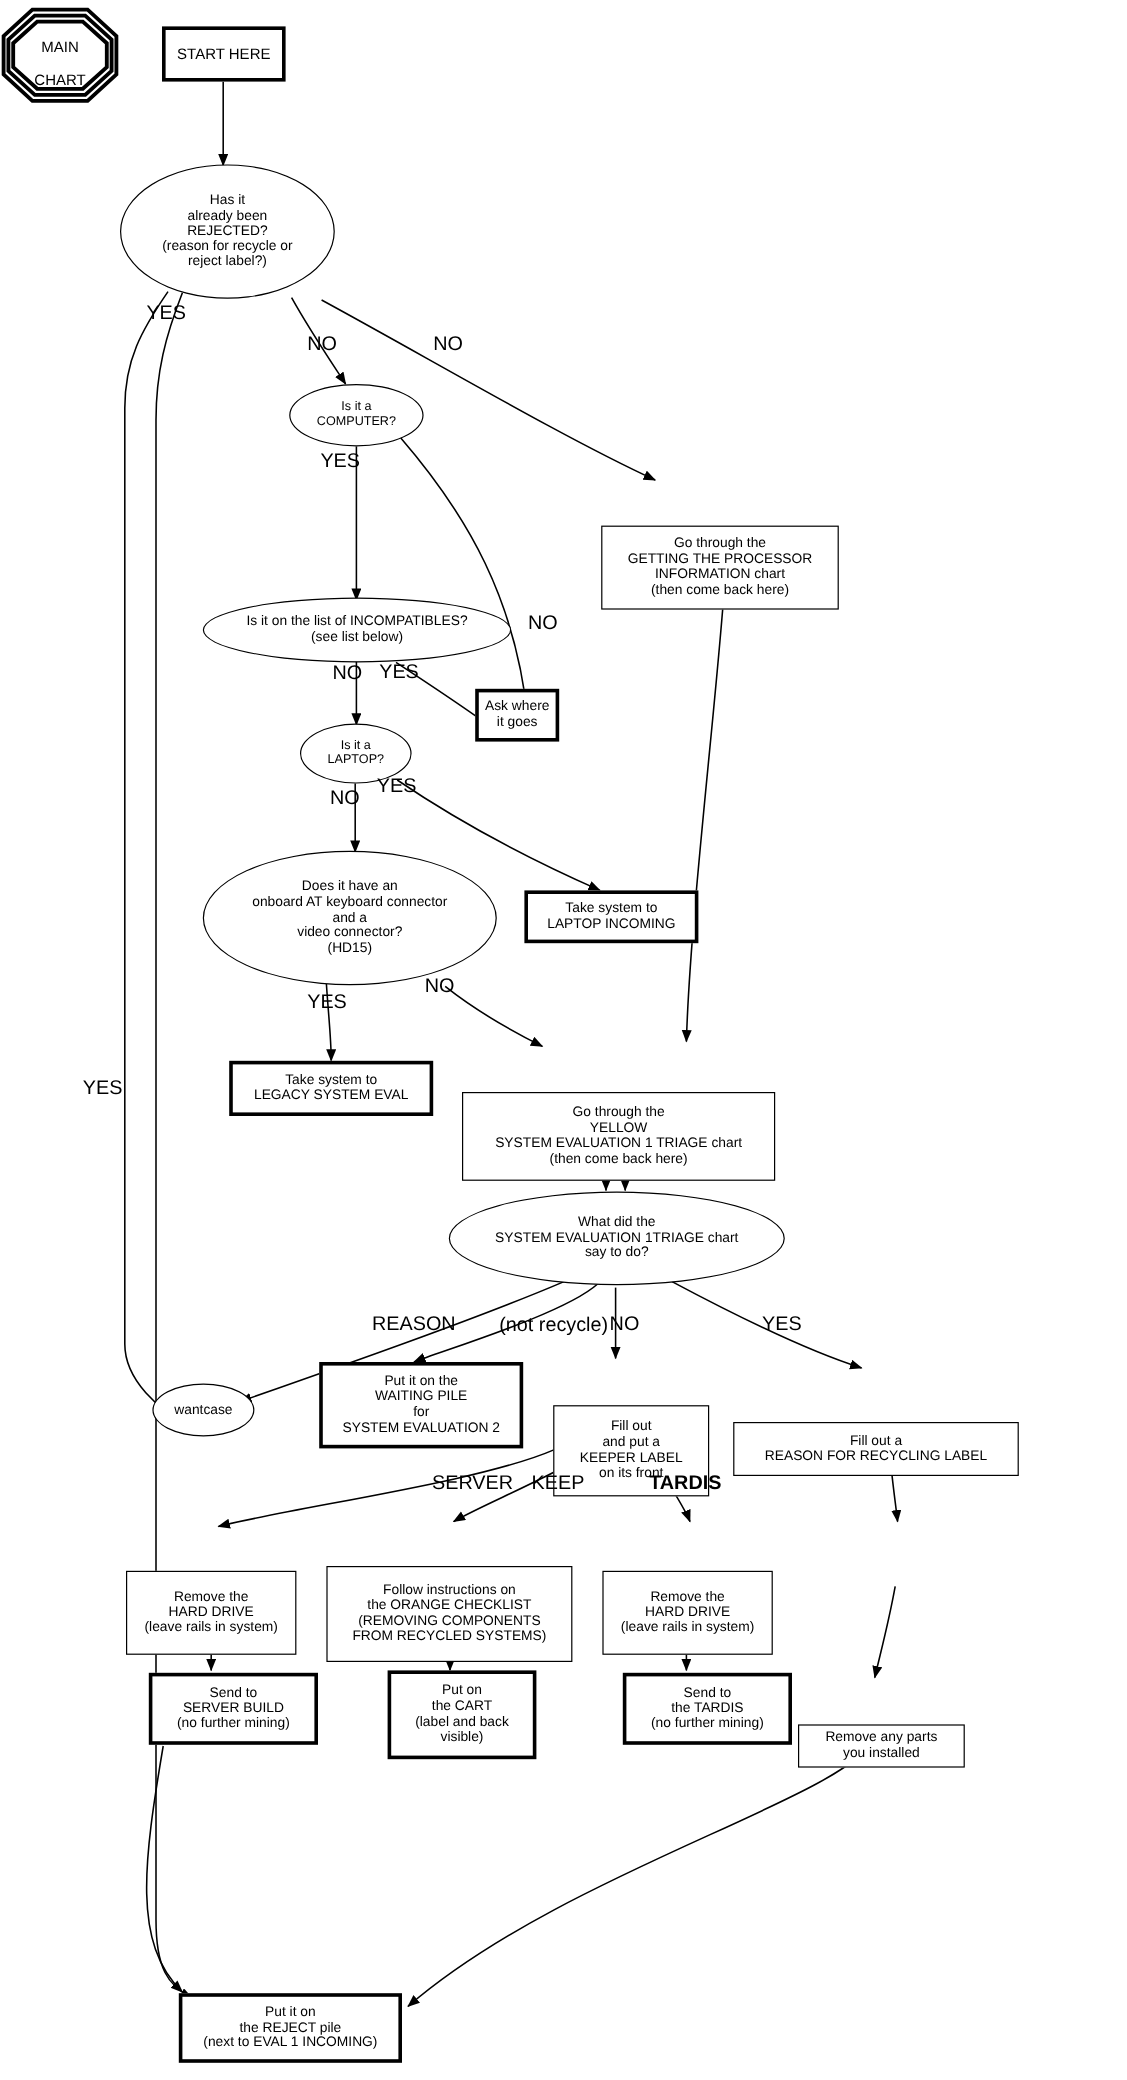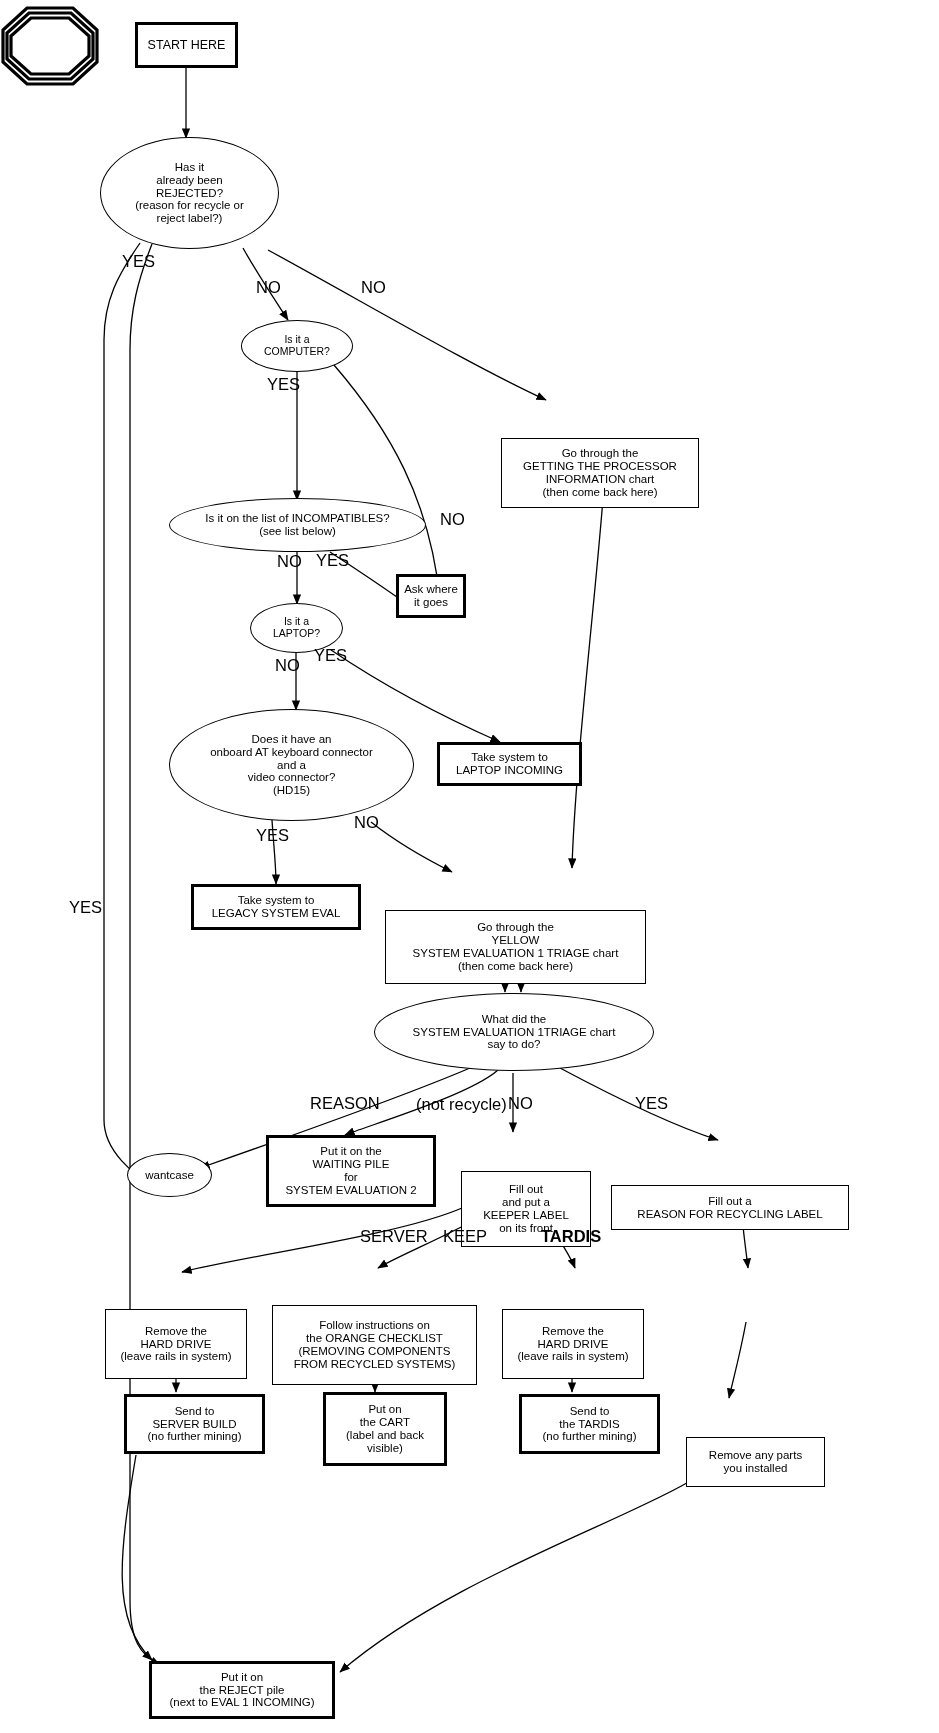--- a/index.html
+++ b/index.html
@@ -92,20 +92,26 @@
 
       <path d="M572,1340 L572,1392" marker-end="url(#ah)"></path>
 
       <path d="M746,1322 C740,1355 733,1380 729,1398" marker-end="url(#ah)"></path>
 
       <path d="M136,1455 C120,1550 110,1620 152,1660" marker-end="url(#ah)"></path>
       <path d="M728,1450 C700,1500 470,1560 340,1672" marker-end="url(#ah)"></path>
     </g>
   </svg>
 
+  <div class="node octa" style="left:3px;top:8px;width:94px;height:76px;">
+    <span class="txt fs12" style="text-align:center;">
+      <span>MAIN</span><br>
+      <span>CHART</span>
+    </span>
+  </div>
 
   <div class="node box thick" style="left:135px;top:22px;width:103px;height:46px;">
     <span class="txt fs12">START HERE</span>
   </div>
 
   <div class="node ellipse" style="left:100px;top:137px;width:179px;height:112px;">
     <span class="txt fs11">Has it
 already been
 REJECTED?
 (reason for recycle or
@@ -225,21 +231,21 @@
 (label and back
 visible)</span>
   </div>
 
   <div class="node box thick" style="left:519px;top:1394px;width:141px;height:60px;">
     <span class="txt fs11">Send to
 the TARDIS
 (no further mining)</span>
   </div>
 
-  <div class="node box thin" style="left:686px;top:1399px;width:139px;height:50px;">
+  <div class="node box thin" style="left:665px;top:1399px;width:139px;height:36px;">
     <span class="txt fs11">Remove any parts
 you installed</span>
   </div>
 
   <div class="node box thick" style="left:149px;top:1661px;width:186px;height:58px;">
     <span class="txt fs11">Put it on
 the REJECT pile
 (next to EVAL 1 INCOMING)</span>
   </div>
 

